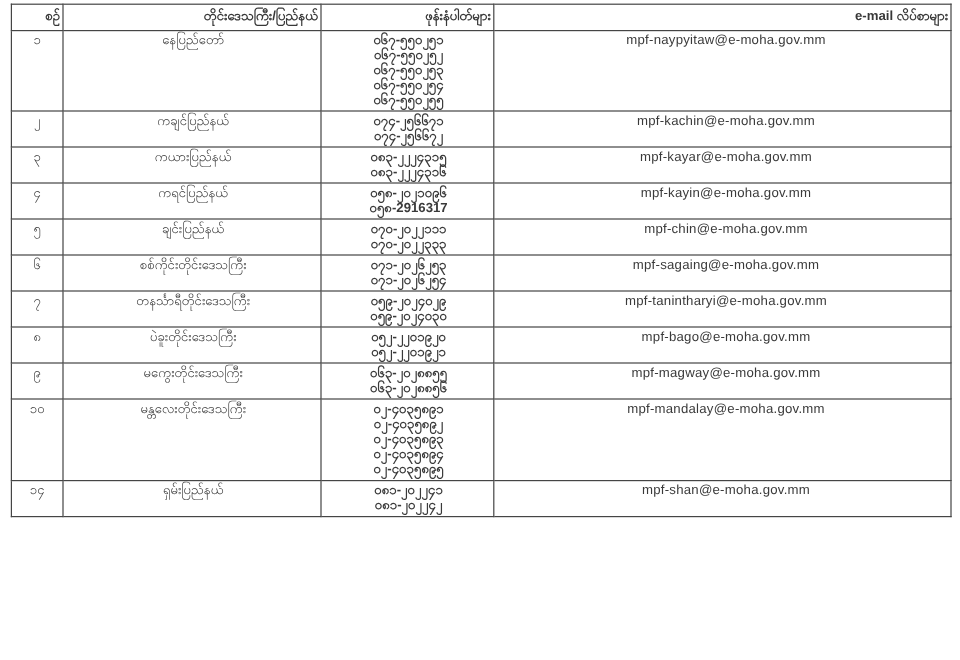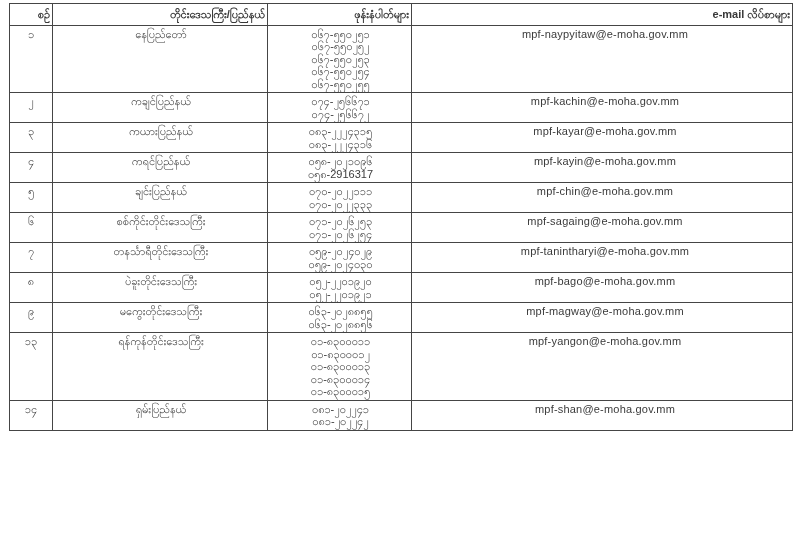--- a/index.html
+++ b/index.html
@@ -49,20 +49,21 @@
   td.region-cell, td.phone-cell, td.email-cell {
     text-align: center;
     padding-left: 6px;
   }
   td.email-cell {
     padding-left: 10px;
     letter-spacing: 0.2px;
   }
   .phone-line {
     white-space: nowrap;
+    font-weight: bold;
   }
 </style>
 </head>
 <body>
 
 <div class="table-wrap">
   <table class="contact-table">
     <colgroup>
       <col class="c-no">
       <col class="c-region">
@@ -156,30 +157,30 @@
         <tr>
           <td class="no-cell">၉</td>
           <td class="region-cell">မကွေးတိုင်းဒေသကြီး</td>
           <td class="phone-cell">
             <div class="phone-line">၀၆၃-၂၀၂၈၈၅၅</div>
             <div class="phone-line">၀၆၃-၂၀၂၈၈၅၆</div>
           </td>
           <td class="email-cell">mpf-magway@e-moha.gov.mm</td>
         </tr>
         <tr>
-          <td class="no-cell">၁၃</td>
-          <td class="region-cell">ရန်ကုန်တိုင်းဒေသကြီး</td>
+          <td class="no-cell">၁၀</td>
+          <td class="region-cell">မန္တလေးတိုင်းဒေသကြီး</td>
           <td class="phone-cell">
-            <div class="phone-line">၀၁-၈၃၀၀၀၁၁</div>
-            <div class="phone-line">၀၁-၈၃၀၀၀၁၂</div>
-            <div class="phone-line">၀၁-၈၃၀၀၀၁၃</div>
-            <div class="phone-line">၀၁-၈၃၀၀၀၁၄</div>
-            <div class="phone-line">၀၁-၈၃၀၀၀၁၅</div>
+            <div class="phone-line">၀၂-၄၀၃၅၈၉၁</div>
+            <div class="phone-line">၀၂-၄၀၃၅၈၉၂</div>
+            <div class="phone-line">၀၂-၄၀၃၅၈၉၃</div>
+            <div class="phone-line">၀၂-၄၀၃၅၈၉၄</div>
+            <div class="phone-line">၀၂-၄၀၃၅၈၉၅</div>
           </td>
-          <td class="email-cell">mpf-yangon@e-moha.gov.mm</td>
+          <td class="email-cell">mpf-mandalay@e-moha.gov.mm</td>
         </tr>
         <tr>
           <td class="no-cell">၁၄</td>
           <td class="region-cell">ရှမ်းပြည်နယ်</td>
           <td class="phone-cell">
             <div class="phone-line">၀၈၁-၂၀၂၂၄၁</div>
             <div class="phone-line">၀၈၁-၂၀၂၂၄၂</div>
           </td>
           <td class="email-cell">mpf-shan@e-moha.gov.mm</td>
         </tr>

